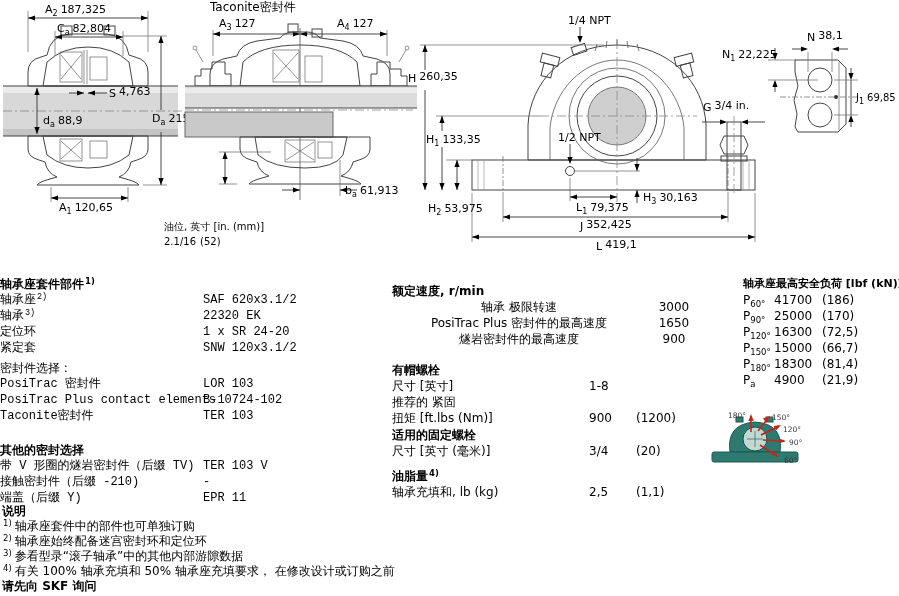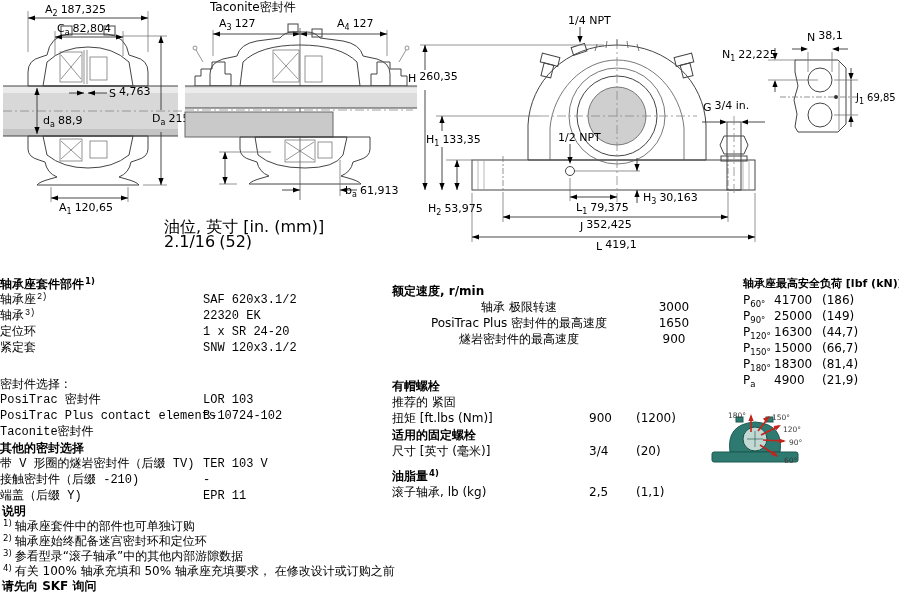--- a/index.html
+++ b/index.html
@@ -25,21 +25,21 @@
   .cjk{font-size:12px;}
   .out{stroke:#444;stroke-width:1;fill:none;}
   .mid{stroke:#555;stroke-width:0.8;fill:none;}
   .thin{stroke:#666;stroke-width:0.7;fill:none;}
   .dim{stroke:#333;stroke-width:0.9;fill:none;}
   .cl{stroke:#888;stroke-width:0.8;stroke-dasharray:9 3 2 3;fill:none;}
   .cl2{stroke:#777;stroke-width:0.8;stroke-dasharray:6 2 2 2;fill:none;}
   .lite{stroke:#999;stroke-width:0.7;fill:none;}
   .ldim line{stroke:#c2251c;stroke-width:1.6;}
   .ang{font-size:7.5px;fill:#3a3a3a;}
-  .oil-note{font-size:16px;line-height:15px;white-space:nowrap;}
+  .oil-note{font-size:10px;line-height:15px;white-space:nowrap;}
 </style>
 </head>
 <body>
 
 <svg width="0" height="0" style="position:absolute" aria-hidden="true">
   <defs>
     <path id="arrow-r" d="M0,0 L-7,-2.6 L-7,2.6 Z" fill="currentColor"></path>
     <path id="arrow-l" d="M0,0 L7,-2.6 L7,2.6 Z" fill="currentColor"></path>
     <path id="arrow-u" d="M0,0 L-2.6,7 L2.6,7 Z" fill="currentColor"></path>
     <path id="arrow-d" d="M0,0 L-2.6,-7 L2.6,-7 Z" fill="currentColor"></path>
@@ -371,33 +371,34 @@
       <span>22320 EK</span>
     </div>
   <div class="trow l2">
       <span><span>定位环</span><sup></sup></span>
       <span>1 x SR 24-20</span>
     </div>
   <div class="trow l2">
       <span><span>紧定套</span><sup></sup></span>
       <span>SNW 120x3.1/2</span>
     </div>
-  <div class="ttl" style="margin-top:20px">密封件选择 :</div>
+  <div class="ttl" style="margin-top:4px">密封件选择 :</div>
   <div class="trow l2">
       <span>PosiTrac 密封件</span>
       <span>LOR 103</span>
     </div>
   <div class="trow l2">
       <span>PosiTrac Plus contact elements</span>
       <span>B-10724-102</span>
     </div>
   <div class="trow l2">
       <span>Taconite密封件</span>
-    </div>
-  <div class="ttl b" style="">其他的密封选择</div>
+      <span>TER 103</span>
+    </div>
+  <div class="ttl b" style="margin-top:18px">其他的密封选择</div>
   <div class="trow l2">
       <span>带 V 形圈的燧岩密封件（后缀 TV)</span>
       <span>TER 103 V</span>
     </div>
   <div class="trow l2">
       <span>接触密封件（后缀 -210)</span>
       <span>-</span>
     </div>
   <div class="trow l2">
       <span>端盖（后缀 Y)</span>
@@ -414,22 +415,27 @@
   <div class="trow m2">
       <span>PosiTrac Plus 密封件的最高速度</span>
       <span>1650</span>
     </div>
   <div class="trow m2">
       <span>燧岩密封件的最高速度</span>
       <span>900</span>
     </div>
 </div>
 
-<div class="abs" style="left:392px;top:378px;width:310px">
+<div class="abs" style="left:392px;top:362px;width:310px">
   <div class="ttl b">有帽螺栓</div>
+  <div class="trow m3">
+      <span>尺寸 [英寸]</span>
+      <span>1-8</span>
+      <span></span>
+    </div>
   <div class="trow m3">
       <span>推荐的 紧固</span>
       <span></span>
       <span></span>
     </div>
   <div class="trow m3">
       <span>扭矩 [ft.lbs (Nm)]</span>
       <span>900</span>
       <span>(1200)</span>
     </div>
@@ -440,42 +446,42 @@
   <div class="trow m3">
       <span>尺寸 [英寸 (毫米)]</span>
       <span>3/4</span>
       <span>(20)</span>
     </div>
 </div>
 
 <div class="abs" style="left:392px;top:468px;width:310px">
   <div class="ttl b"><span>油脂量</span><sup>4)</sup></div>
   <div class="trow m3">
-      <span>滚子轴承, lb (kg)</span>
+      <span>轴承充填和, lb (kg)</span>
       <span>2,5</span>
       <span>(1,1)</span>
     </div>
 </div>
 
 <div class="abs" style="left:743px;top:276px;width:156px">
   <div class="ttl b" style="font-size:11px">轴承座最高安全负荷 [lbf (kN)]</div>
   <div class="trow r3">
       <span><span>P</span><sub>60°</sub></span>
       <span>41700</span>
       <span>(186)</span>
     </div>
   <div class="trow r3">
       <span><span>P</span><sub>90°</sub></span>
       <span>25000</span>
-      <span>(149)</span>
+      <span>(170)</span>
     </div>
   <div class="trow r3">
       <span><span>P</span><sub>120°</sub></span>
       <span>16300</span>
-      <span>(44,7)</span>
+      <span>(72,5)</span>
     </div>
   <div class="trow r3">
       <span><span>P</span><sub>150°</sub></span>
       <span>15000</span>
       <span>(66,7)</span>
     </div>
   <div class="trow r3">
       <span><span>P</span><sub>180°</sub></span>
       <span>18300</span>
       <span>(81,4)</span>

